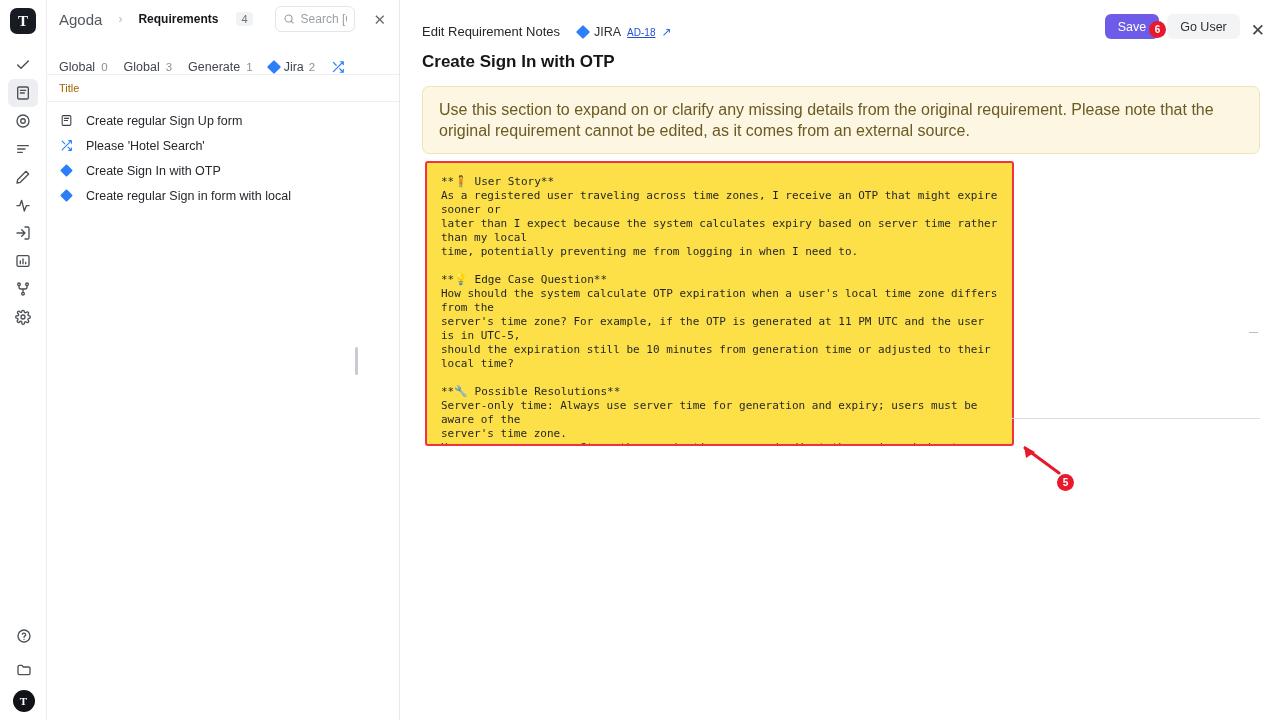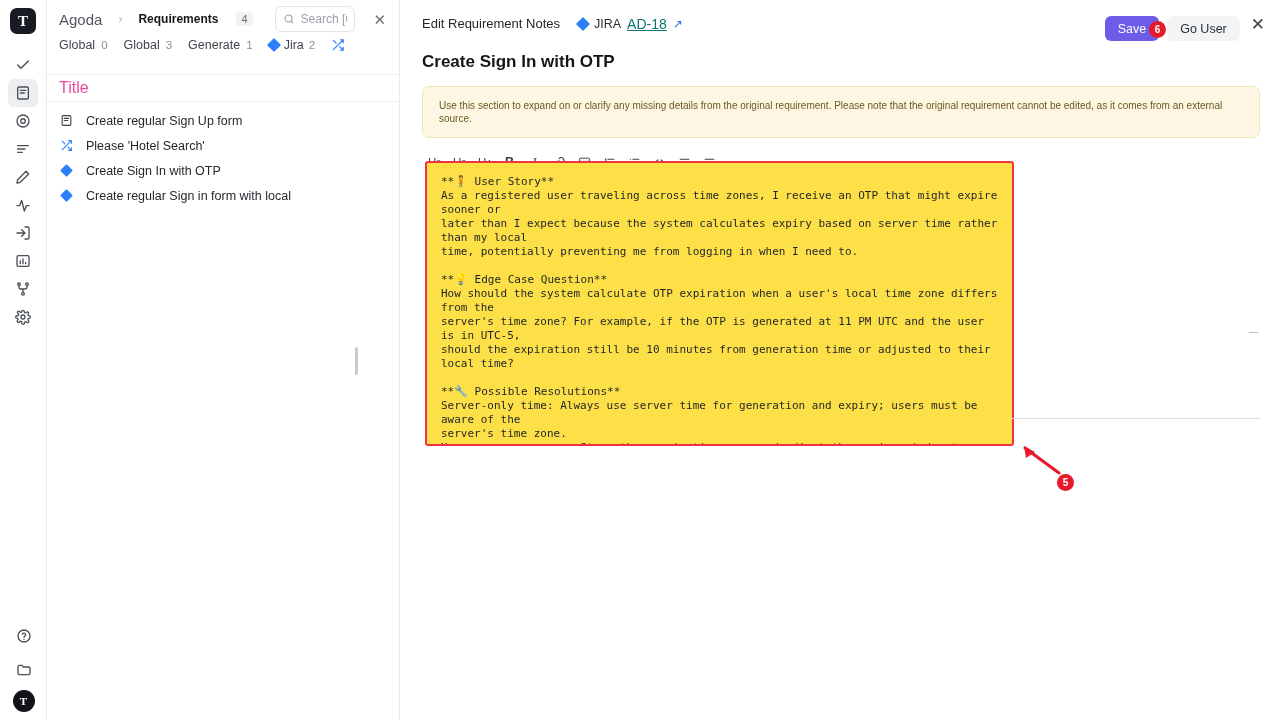--- a/index.html
+++ b/index.html
@@ -80,34 +80,34 @@
     display: flex; align-items: center; gap: 6px;
     padding: 0 7px;
     background: #fff;
     min-width: 0;
   }
   .search-box .ph { font-size: 12px; color: #9aa0a6; white-space: nowrap; overflow: hidden; }
   .search-box svg { width: 12px; height: 12px; color: #9aa0a6; flex: none; }
   .clear-x { color: #6b7076; font-size: 15px; line-height: 1; padding: 0 2px; }
 
   .filter-row {
-    height: 36px; display: flex; align-items: flex-start;
+    height: 36px; display: flex; align-items: flex-end;
     padding: 0 12px; gap: 16px;
     font-size: 12.5px; color: #41464d;
   }
   .filter { display: flex; align-items: center; gap: 6px; white-space: nowrap; }
   .filter .n { color: #8a9097; font-size: 11.5px; }
   .filter.jira { gap: 5px; }
   .dia { width: 10px; height: 10px; background: #2d7ff9; transform: rotate(45deg); border-radius: 1px; }
   .shuffle { color: #2d7ff9; }
 
   .col-head {
     height: 28px; border-top: 1px solid #eceef0; border-bottom: 1px solid #eceef0;
     display: flex; align-items: center; padding: 0 12px;
-    font-size: 16px; color: #ec4899; font-weight: normal;
+    font-size: 11px; color: #a16207; font-weight: normal;
   }
   .row {
     height: 25px; display: flex; align-items: center; gap: 13px;
     padding: 0 12px; font-size: 12.5px; color: #24282d;
   }
   .row .ic { width: 14px; display:flex; align-items:center; justify-content:center; flex:none; }
   .row .ic svg { width: 13px; height: 13px; }
   .dia-sm { width: 9px; height: 9px; background: #2d7ff9; transform: rotate(45deg); border-radius: 1px; }
   .scroll-handle {
     position: absolute; left: 355px; top: 347px;
@@ -116,27 +116,27 @@
 
   
   .drawer {
     position: absolute; left: 399px; top: 0;
     width: 881px; height: 720px;
     background: #ffffff;
     border-left: 1px solid #e6e8ea;
   }
   .drawer-top {
     height: 39px;
-    display: flex; align-items: flex-start;
-    padding: 16px 12px 0 22px;
+    display: flex; align-items: flex-end;
+    padding: 0 12px 0 22px;
     gap: 8px;
   }
   .drawer-top .title { font-size: 13px; color: #23272c; font-weight: normal; }
   .jira-chip { display: flex; align-items: center; gap: 6px; margin-left: 10px; font-size: 12.5px; color: #2b3036; }
-  .jira-link { color: #0f766e; text-decoration: underline; font-size: 14px; }
+  .jira-link { color: #1d4ed8; text-decoration: underline; font-size: 10px; }
   .ext-arrow { color: #2d6fe0; font-size: 12px; }
   .spacer { flex: 1; }
   .btn-save {
     position: relative;
     background: #6c5ce7; color: #fff;
     border: none; border-radius: 6px;
     height: 25px; padding: 0 13px;
     font-size: 12.5px; font-family: "Liberation Sans", sans-serif;
   }
   .btn-goback {
@@ -149,21 +149,21 @@
 
   .doc-title {
     margin: 13px 0 0 22px;
     font-size: 17px; font-weight: bold; color: #14161a;
   }
   .notice {
     margin: 14px 20px 0 22px;
     background: #fdf6e3; border: 1px solid #f0e3bf;
     border-radius: 7px;
     padding: 12px 16px;
-    font-size: 10px; line-height: 1.32; color: #6b5a21;
+    font-size: 16px; line-height: 1.32; color: #6b5a21;
   }
 
   .toolbar {
     margin: 12px 0 0 22px;
     display: flex; align-items: center; gap: 0px;
     height: 24px;
   }
   .tb {
     min-width: 25px; height: 22px;
     display: flex; align-items: center; justify-content: center;

